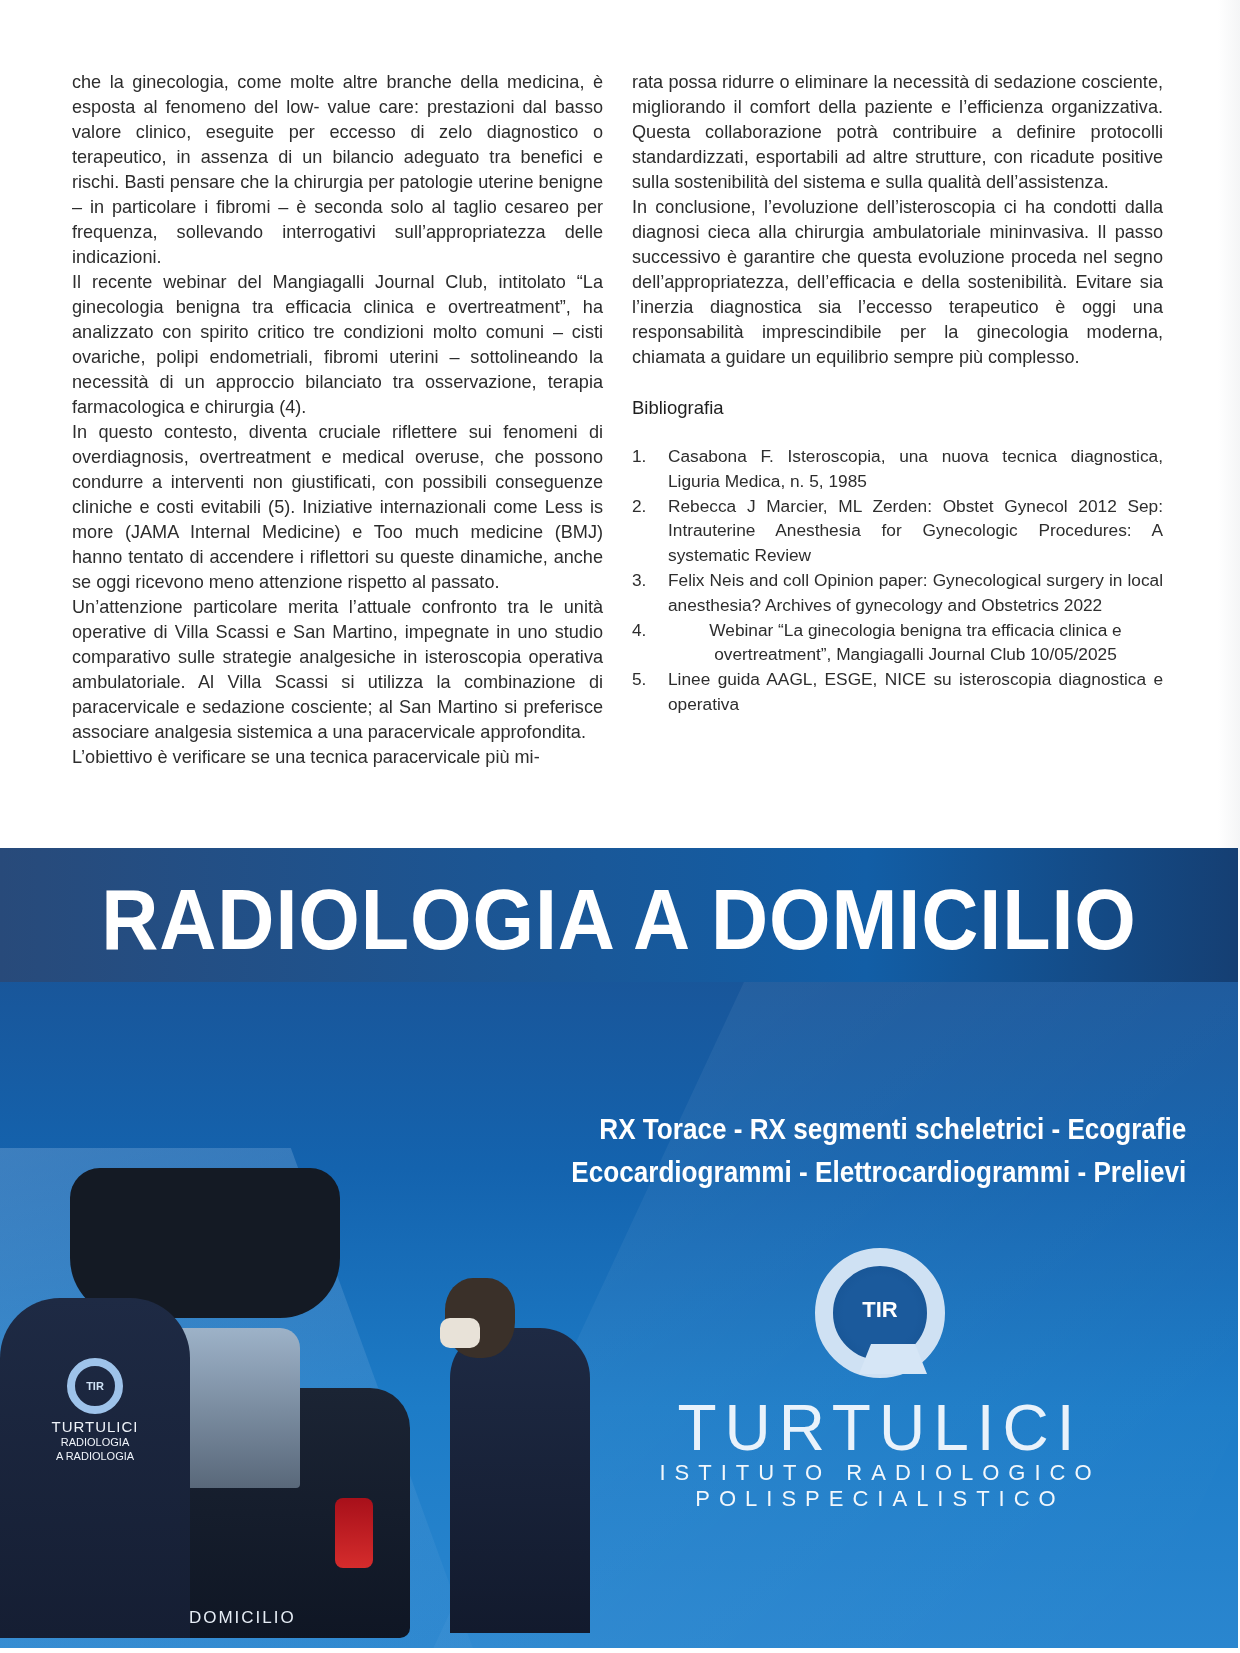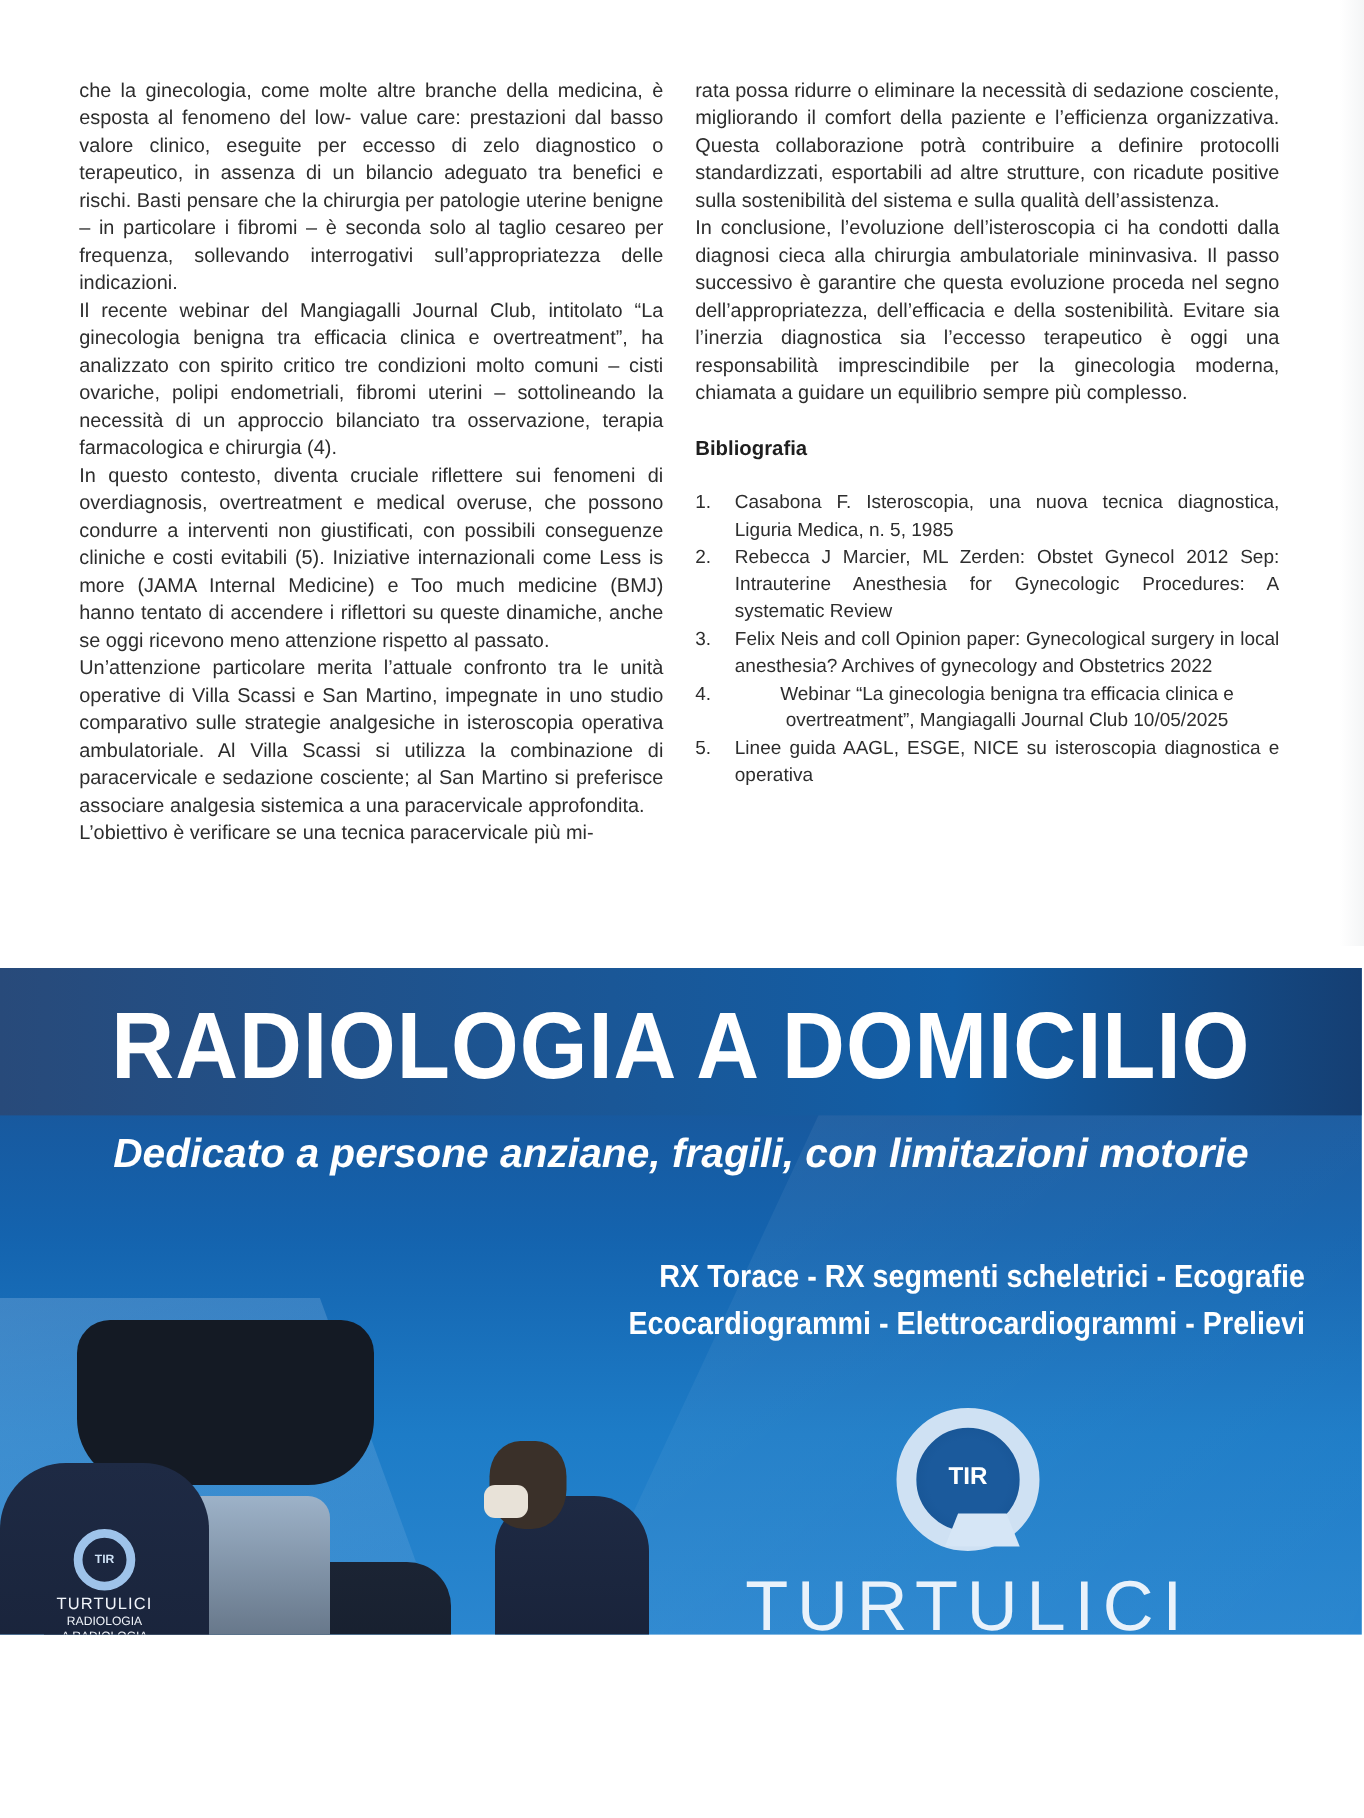--- a/index.html
+++ b/index.html
@@ -15,30 +15,30 @@
   }
   .col {
     position: absolute; top: 70px; font-size: 18.1px; line-height: 25px;
     text-align: justify; color: #2d2d2d;
   }
   .col.left { left: 72px; width: 531px; }
   .col.right { left: 632px; width: 531px; }
   .col p { margin: 0; }
   .col p.gap { }
   .biblio-title {
-    font-weight: bold; font-size: 18.5px; margin-top: 25px; margin-bottom: 24px; color: #1e1e1e;
+    font-weight: normal; font-size: 18.5px; margin-top: 25px; margin-bottom: 24px; color: #1e1e1e;
   }
   .biblio ol { margin: 0; padding: 0; list-style: none; }
   .biblio li { display: flex; font-size: 17.3px; line-height: 24.8px; text-align: justify; }
   .biblio li .num { width: 36px; flex: 0 0 36px; text-align: left; }
   .biblio li .txt { flex: 1; }
 
   
   .ad {
-    position: absolute; left: 0; top: 880px; width: 1238px; height: 606px; overflow: hidden;
+    position: absolute; left: 0; top: 848px; width: 1238px; height: 800px; overflow: hidden;
     background: linear-gradient(180deg, #1c4d8c 0%, #1463ae 40%, #1d7cc7 70%, #2a86cf 100%);
   }
   .ad-band {
     position: absolute; left: 0; top: 0; width: 100%; height: 134px;
     background: linear-gradient(90deg, #284a7a 0%, #1a5797 45%, #125ea6 70%, #153f73 100%);
   }
   .ad-shard1 {
     position: absolute; left: 620px; top: 0; width: 700px; height: 800px;
     background: linear-gradient(120deg, rgba(255,255,255,0.06), rgba(255,255,255,0));
     transform: skewX(-25deg);
@@ -184,21 +184,20 @@
     </ol>
   </div>
 </div>
 
 <div class="ad">
   <div class="ad-shard2"></div>
   <div class="ad-shard1"></div>
   <div class="ad-band"></div>
   <div class="ad-title">RADIOLOGIA A DOMICILIO</div>
   <div class="ad-sub">
-    <div>Dedicato a persone anziane, fragili, con limitazioni motorie</div>
   </div>
   <div class="ad-services">
     <div>RX Torace - RX segmenti scheletrici - Ecografie</div>
     <div>Ecocardiogrammi - Elettrocardiogrammi - Prelievi</div>
   </div>
 
   <div class="photo">
     <div class="car-body"></div>
     <div class="car-hatch"></div>
     <div class="car-window"></div>

